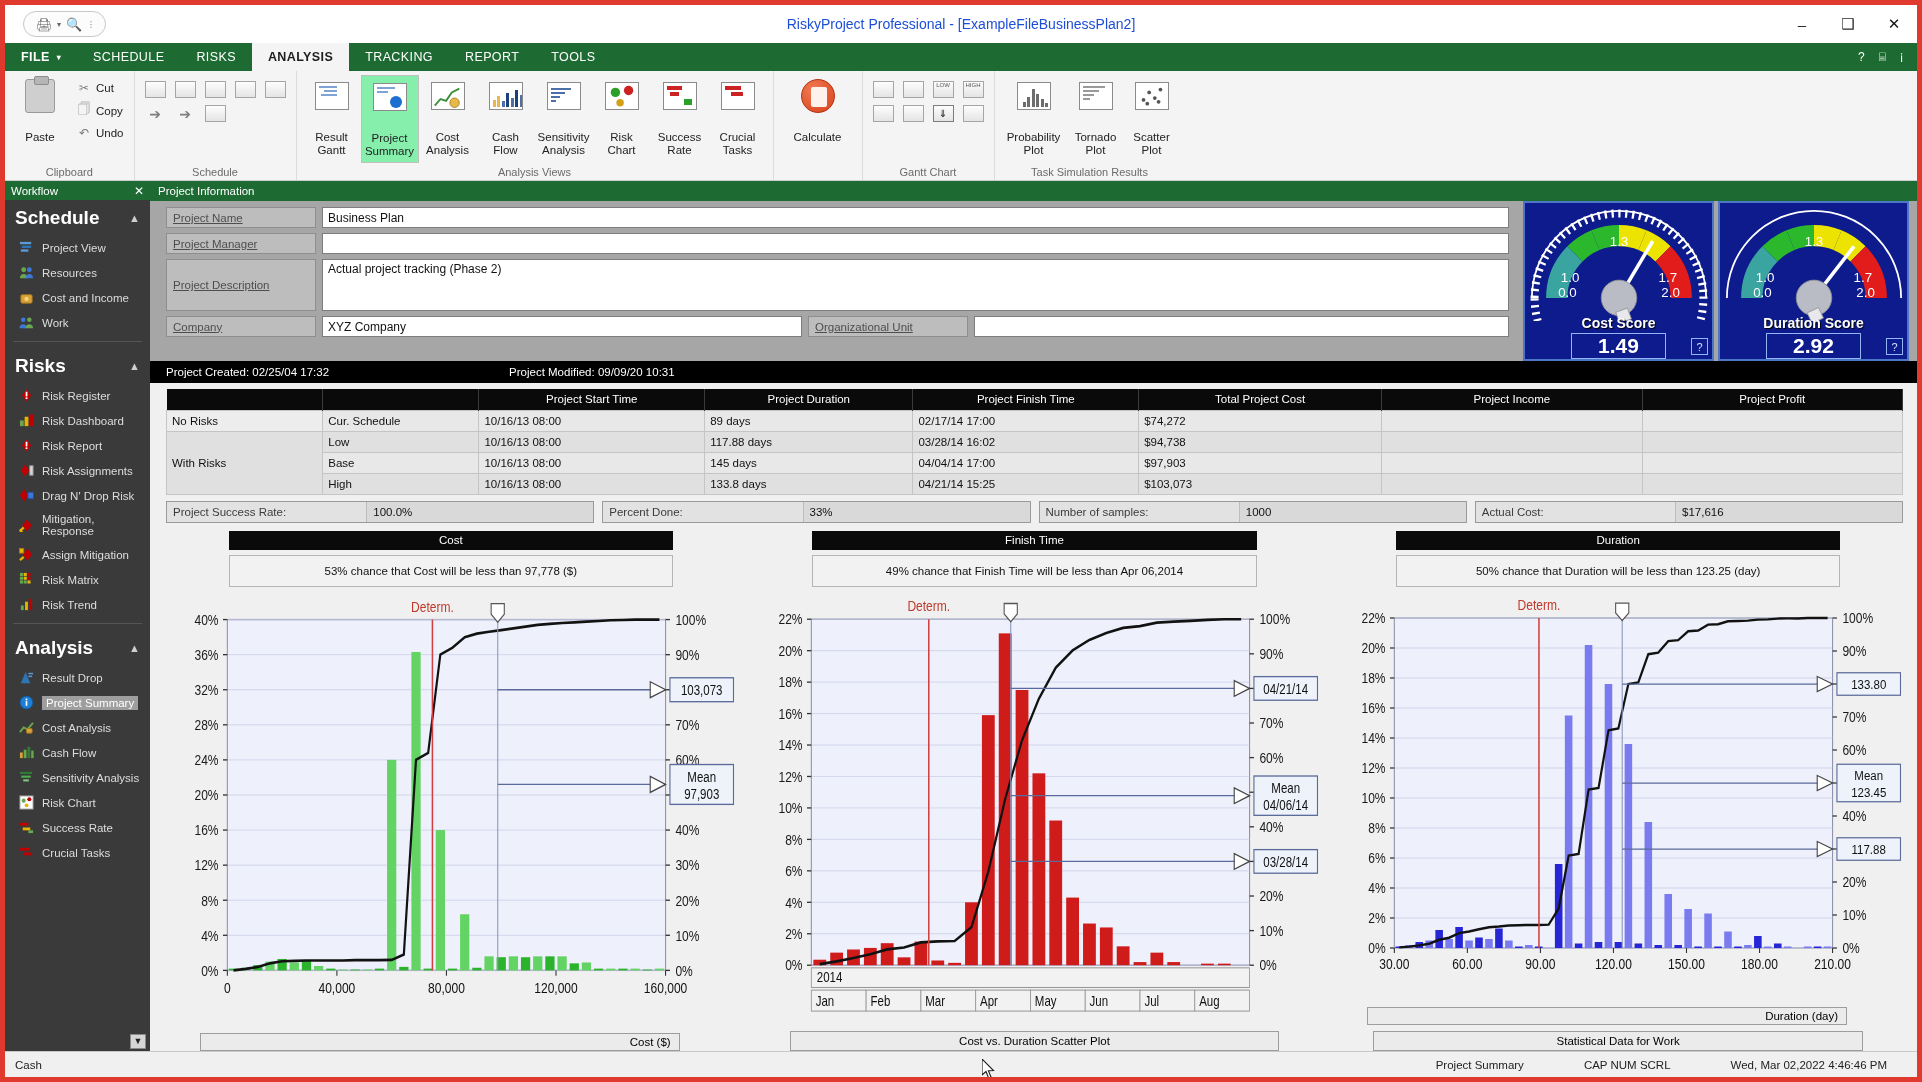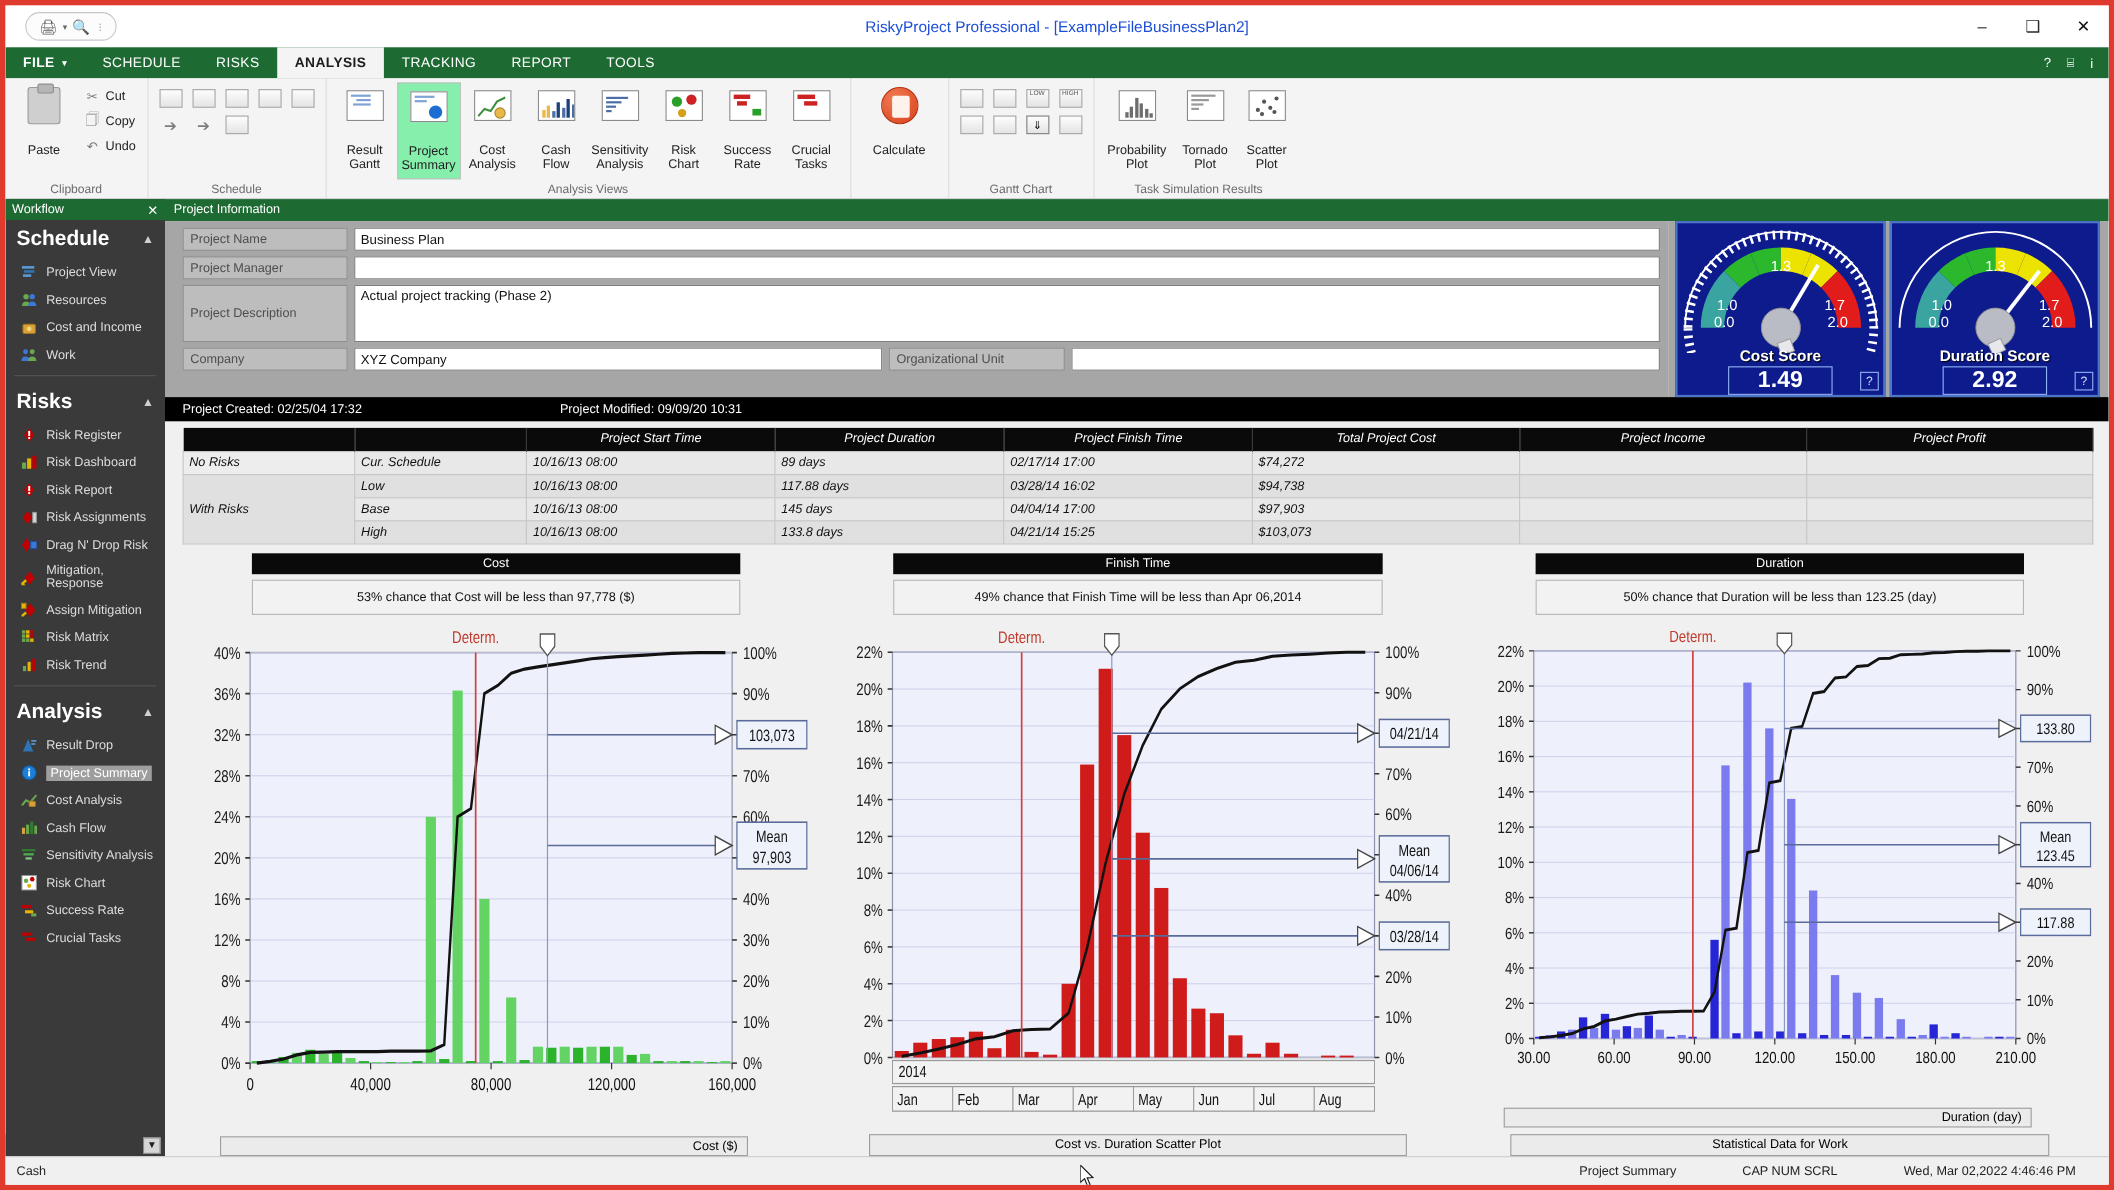--- a/index.html
+++ b/index.html
@@ -79,36 +79,36 @@
   .sb-bottom .arr { width:16px; height:15px; background:#d6d6d6; border:1px solid #8a8a8a; color:#222; font-size:9px; display:flex; align-items:center; justify-content:center; }
 
   
   .main { flex:1; display:flex; flex-direction:column; background:#f0f0f0; min-width:0; position:relative; }
   .pi-head { height:20px; background:#1d6b33; color:#fff; font-size:11.5px; display:flex; align-items:center; padding:0 8px; }
 
   .pi-wrap { display:flex; padding:0; }
   .pi-left { flex:1; background:#a6a6a6; padding:6px 8px 5px 16px; min-width:0; }
   .firow { display:flex; align-items:stretch; margin-bottom:5px; gap:6px; }
   .filabel { width:150px; flex:0 0 150px; background:#bdbdbd; border:1px solid #8e8e8e; font-size:11.5px; color:#4e4e4e;
-             display:flex; align-items:center; padding:0 6px; height:21px; }
+             display:flex; align-items:center; padding:0 6px; height:21px;text-decoration:underline; }
   .filabel.tall { height:auto; align-items:center; }
   .fiinput { flex:1; background:#fff; border:1px solid #7d7d7d; height:21px; font-size:12px; color:#111; padding:2px 5px;
              display:flex; align-items:center; min-width:0; }
   .fiinput.area { height:52px; align-items:flex-start; }
   .pi-dates { background:#000; color:#fff; font-size:11.5px; height:22px; display:flex; align-items:center; padding-left:16px; gap:180px; }
   .gauges { width:400px; flex:0 0 400px; display:flex; gap:4px; padding:0 8px 0 6px; background:#a6a6a6; }
   .gauge { flex:1; background:#0d1b8c; border:2px solid #4d76c8; display:flex; flex-direction:column; align-items:center; padding-top:6px; position:relative; }
   .gsvg { width:178px; height:112px; }
   .gname { color:#fff; font-size:14px; font-weight:bold; margin-top:-6px; text-shadow:1px 1px 1px #000; }
   .gval { background:#0d1b8c; border:1px solid #93b4f5; color:#fff; font-size:21px; font-weight:bold; padding:0 26px; margin-top:2px; }
   .ghelp { position:absolute; right:4px; bottom:4px; width:17px; height:17px; background:#0d1b8c; border:1px solid #93b4f5;
            color:#cfe0ff; font-size:11px; display:flex; align-items:center; justify-content:center; }
 
   
-  .resultzone { padding:6px 14px 0 16px;font-style:italic; }
+  .resultzone { padding:6px 14px 0 16px; }
   table.res { width:100%; border-collapse:collapse; font-size:11.5px; table-layout:fixed; }
   table.res th { background:#0a0a0a; color:#fff; font-weight:normal; height:21px; border-right:1px solid #3a3a3a; }
   table.res td { border:1px solid #c5c5c5; height:21px; padding:0 5px; background:#e8e8e8; color:#111; }
   table.res td.lt { background:#ededed; }
   table.res tr.alt td { background:#e0e0e0; }
 
   .statrow { display:flex; gap:8px; padding:6px 14px 0 16px; }
   .statcell { flex:1; display:flex; border:1px solid #9a9a9a; height:22px; background:#e2e2e2; }
   .statcell .k { width:47%; font-size:11.5px; color:#3c3c3c; display:flex; align-items:center; padding:0 6px; border-right:1px solid #bdbdbd; }
   .statcell .v { flex:1; font-size:11.5px; color:#111; display:flex; align-items:center; padding:0 6px; background:#d9d9d9; }
@@ -750,20 +750,38 @@
                 <td>133.8 days</td>
                 <td>04/21/14 15:25</td>
                 <td>$103,073</td>
                 <td></td>
                 <td></td>
               </tr>
             </tbody>
         </table>
       </div>
 
+      <div class="statrow" id="stats-row">
+          <div class="statcell">
+            <span class="k">Project Success Rate:</span>
+            <span class="v">100.0%</span>
+          </div>
+          <div class="statcell">
+            <span class="k">Percent Done:</span>
+            <span class="v">33%</span>
+          </div>
+          <div class="statcell">
+            <span class="k">Number of samples:</span>
+            <span class="v">1000</span>
+          </div>
+          <div class="statcell">
+            <span class="k">Actual Cost:</span>
+            <span class="v">$17,616</span>
+          </div>
+        </div>
 
       <div class="charts">
 
         <div class="chartcol">
           <div class="ch-title">Cost</div>
           <div class="ch-stmt">53% chance that Cost will be less than 97,778 ($)</div>
           <div class="ch-plot">
               <svg id="svg-cost" viewBox="0 0 520 330" preserveAspectRatio="none">
                 <rect x="56" y="20" width="400" height="264" fill="#eef0fb" stroke="#8f93ad" stroke-width="1"></rect>
                 <line x1="56" y1="284" x2="456" y2="284" stroke="#c6cbe6" stroke-width="0.6"></line>

